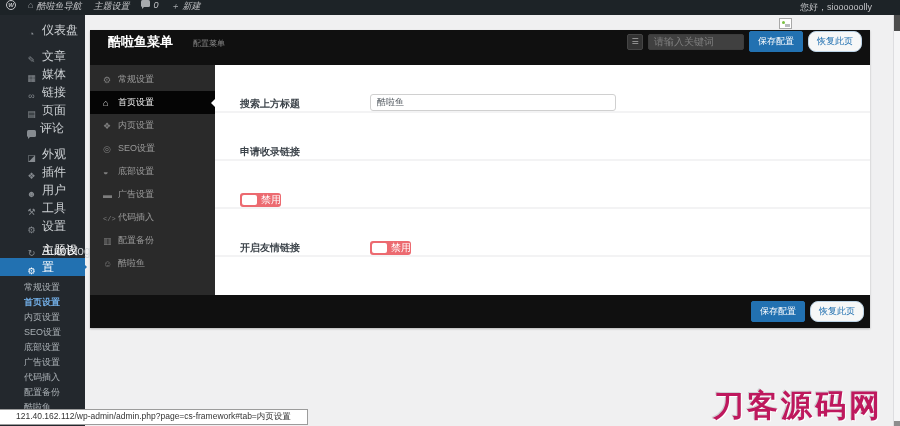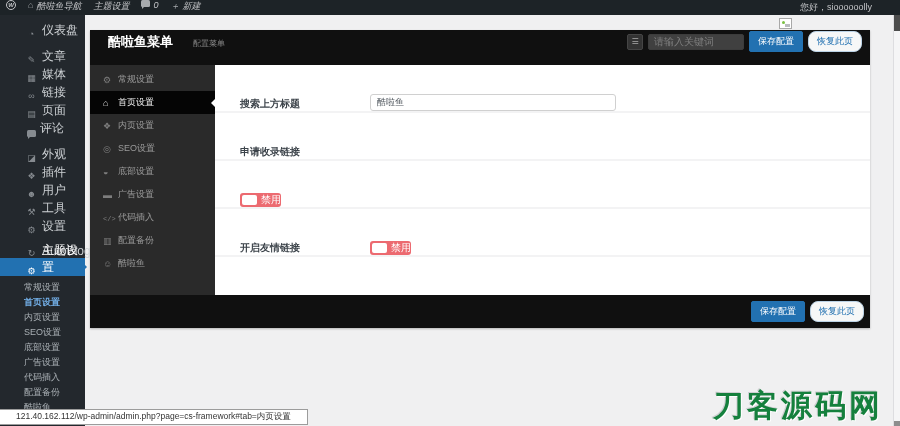--- a/index.html
+++ b/index.html
@@ -83,21 +83,21 @@
   .toggle { width:41px; height:14px; background:#ec6a70; border-radius:3px;
     display:flex; align-items:center; cursor:pointer; }
   .knob { width:15px; height:10px; background:#fff; border-radius:2px; margin-left:2px; }
   .state { font-size:10px; color:#fff; margin-left:4px;font-family:Liberation Serif, serif; }
 
   .panel-footer { height:33px; background:#101010; display:flex; align-items:center;
     justify-content:flex-end; gap:5px; padding-right:6px; }
 
   
   #watermark { position:absolute; right:10px; bottom:4px; text-align:right;
-    color:#15803d; font-weight:bold; font-family:"DejaVu Sans",sans-serif; line-height:1.05; }
+    color:#be185d; font-weight:bold; font-family:"DejaVu Sans",sans-serif; line-height:1.05; }
   .wm1 { font-size:31px; letter-spacing:3px;
     text-shadow:1px 1px 0 #ffffff, -1px -1px 0 #cfcfd2; }
   .wm2 { font-size:20px; letter-spacing:4px; text-shadow:1px 1px 0 #ffffff; }
 
   
   #scrollbar { position:absolute; right:0; top:15px; width:7px; height:411px;
     background:#f5f5f6; border-left:1px solid #dddde0; z-index:40; }
   .sc-thumb { position:absolute; top:0; left:0; width:100%; height:16px; background:#4c4c4c; }
   .sc-end { position:absolute; bottom:0; left:0; width:100%; height:5px; background:#8d8d8d; }
 

